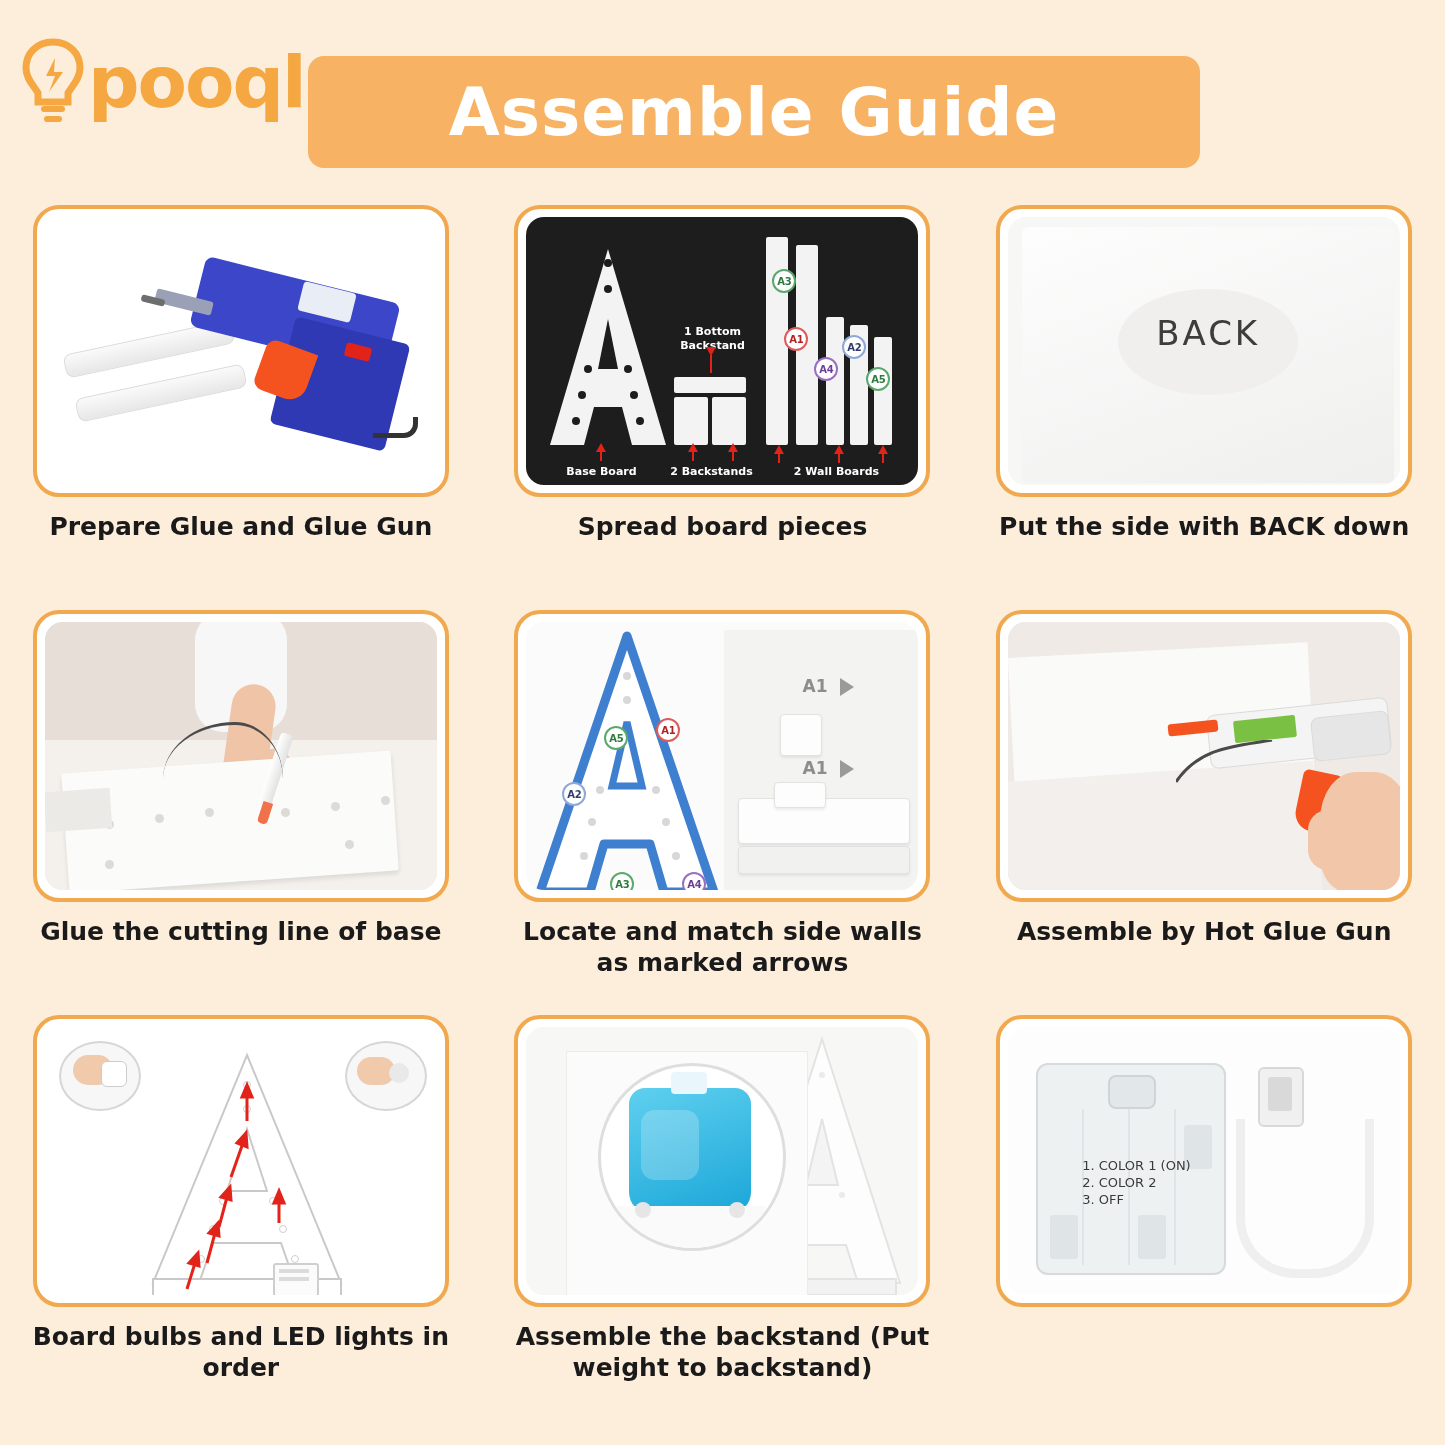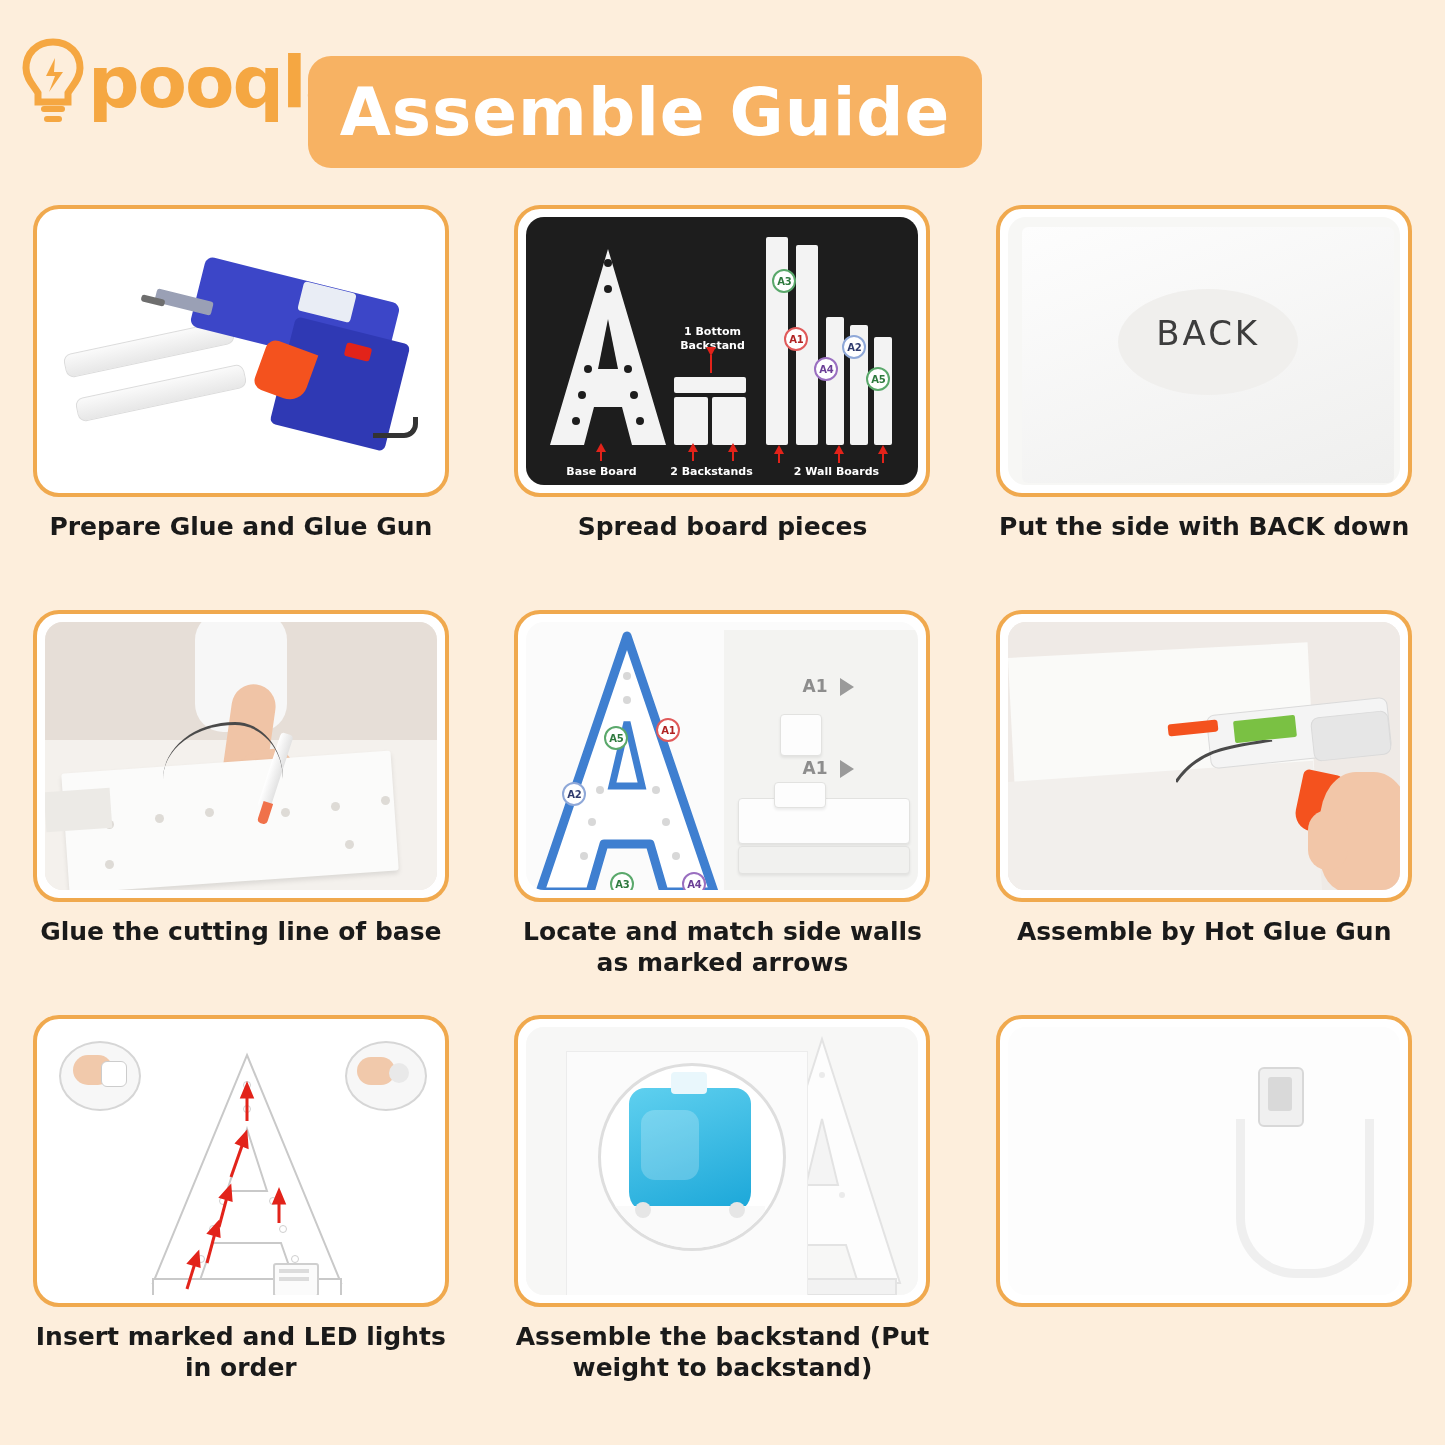--- a/index.html
+++ b/index.html
@@ -46,24 +46,24 @@
     font-weight: bold;
     color: #f5a742;
     letter-spacing: -2px;
     line-height: 72px;
     font-family: "DejaVu Sans", sans-serif;
   }
   .title-pill {
     position: absolute;
     left: 308px;
     top: 38px;
-    width: 674px;
+    width: 892px;
     height: 112px;
     background: #f7b263;
-    border-radius: 23px;
+    border-radius: 16px;
     display: flex;
     align-items: center;
     justify-content: center;
   }
   .title-pill span {
     color: #ffffff;
     font-size: 66px;
     font-weight: bold;
     letter-spacing: 1px;
     font-family: "DejaVu Sans", sans-serif;
@@ -659,21 +659,21 @@
           <div class="circ" style="left:300px; top:14px;">
             <div style="position:absolute;left:10px;top:14px;width:38px;height:28px;background:#f1c9ab;border-radius:18px;"></div>
             <div style="position:absolute;left:42px;top:20px;width:20px;height:20px;background:#e9e9e9;border-radius:50%;"></div>
           </div>
 
           <div style="position:absolute;left:228px;top:236px;width:42px;height:30px;background:#fbfbfb;border:2px solid #cfcfcf;border-radius:3px;"></div>
           <div style="position:absolute;left:234px;top:242px;width:30px;height:4px;background:#dcdcdc;"></div>
           <div style="position:absolute;left:234px;top:250px;width:30px;height:4px;background:#dcdcdc;"></div>
         </div>
       </div>
-      <div class="caption">Insert marked and LED lights in order</div>
+      <div class="caption">Board bulbs and LED lights in order</div>
     </div>
 
     <div class="cell">
       <div class="frame">
         <div class="frame-inner p8">
           <div style="position:absolute;left:0;top:0;width:400px;height:276px;background:#f7f7f6;"></div>
 
           <svg width="180" height="262" viewBox="0 0 180 262" style="position:absolute;right:6px;top:8px;">
             <path d="M90 4 L168 248 L126 248 L114 210 L66 210 L54 248 L12 248 Z" fill="#fdfdfd" stroke="#e3e3e3" stroke-width="2"></path>
             <path d="M90 84 L106 150 L74 150 Z" fill="#f4f4f4" stroke="#e3e3e3" stroke-width="2"></path>
@@ -693,20 +693,34 @@
             <div style="position:absolute;left:128px;top:136px;width:16px;height:16px;border-radius:50%;background:#e6e6e6;"></div>
           </div>
         </div>
       </div>
       <div class="caption">Assemble the backstand (Put weight to backstand)</div>
     </div>
 
     <div class="cell">
       <div class="frame">
         <div class="frame-inner p9">
+          <div class="battery-box">
+            <div class="bb-knob"></div>
+            <div class="bb-line" style="left:44px; top:44px; height:156px;"></div>
+            <div class="bb-line" style="left:90px; top:44px; height:156px;"></div>
+            <div class="bb-line" style="left:136px; top:44px; height:156px;"></div>
+            <div style="position:absolute;left:12px;top:150px;width:28px;height:44px;background:#dfe4e6;border-radius:3px;"></div>
+            <div style="position:absolute;left:100px;top:150px;width:28px;height:44px;background:#dfe4e6;border-radius:3px;"></div>
+            <div style="position:absolute;left:146px;top:60px;width:28px;height:44px;background:#dfe4e6;border-radius:3px;"></div>
+            <div class="bb-text">
+              <div>1. COLOR 1 (ON)</div>
+              <div>2. COLOR 2</div>
+              <div>3. OFF</div>
+            </div>
+          </div>
           <div class="usb-plug">
             <div style="position:absolute;left:8px;top:8px;width:24px;height:34px;background:#d9d9d9;border-radius:3px;"></div>
           </div>
           <div class="usb-cable"></div>
         </div>
       </div>
     </div>
 
   </div>
 </div>

